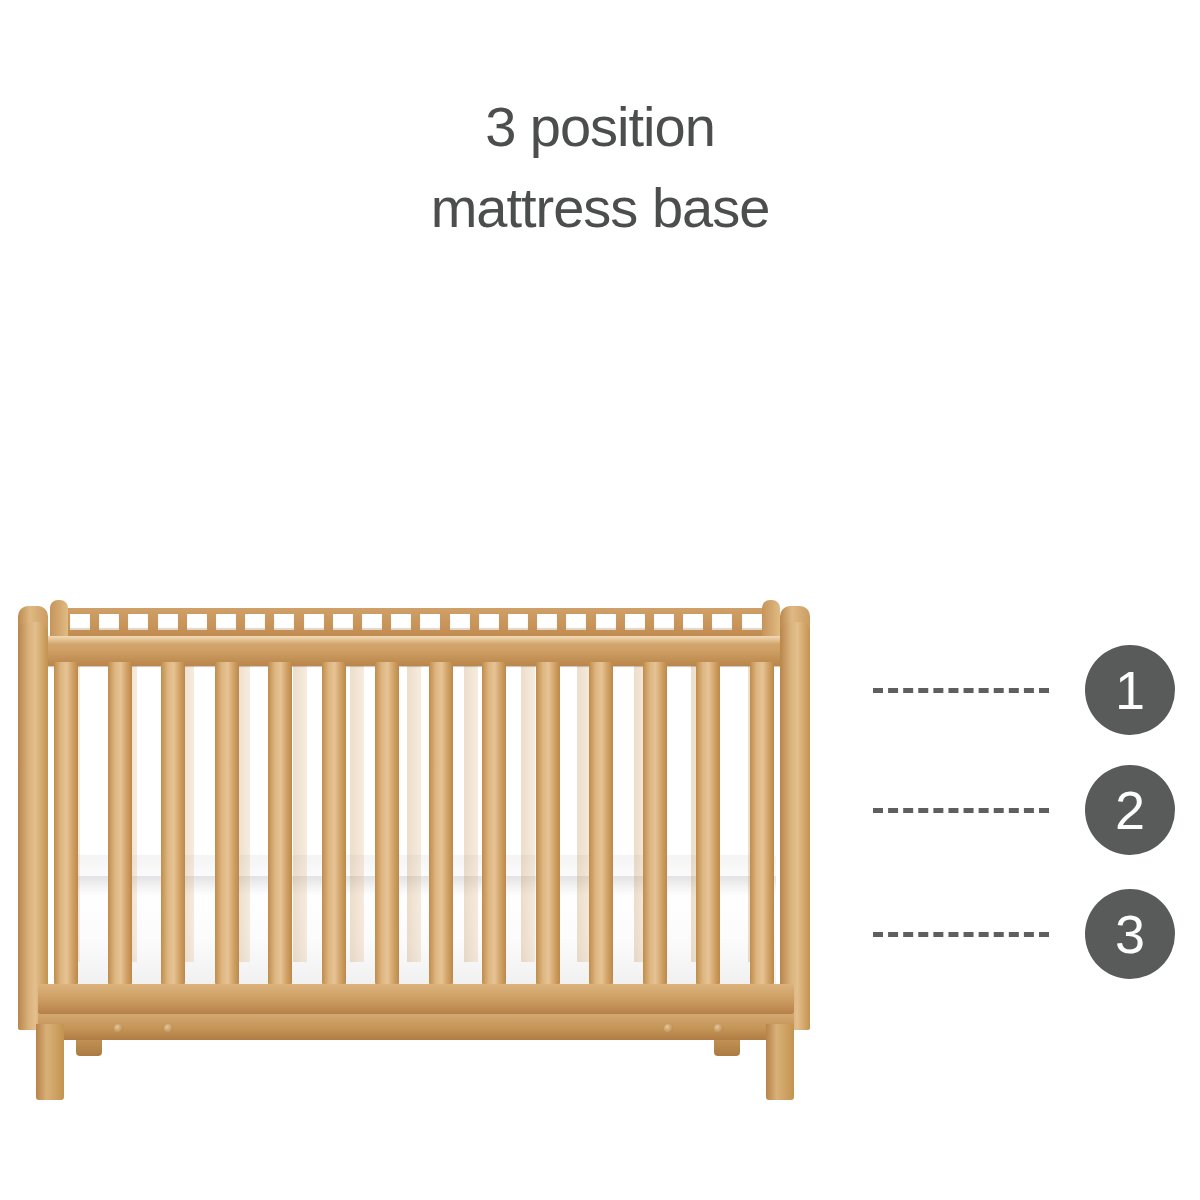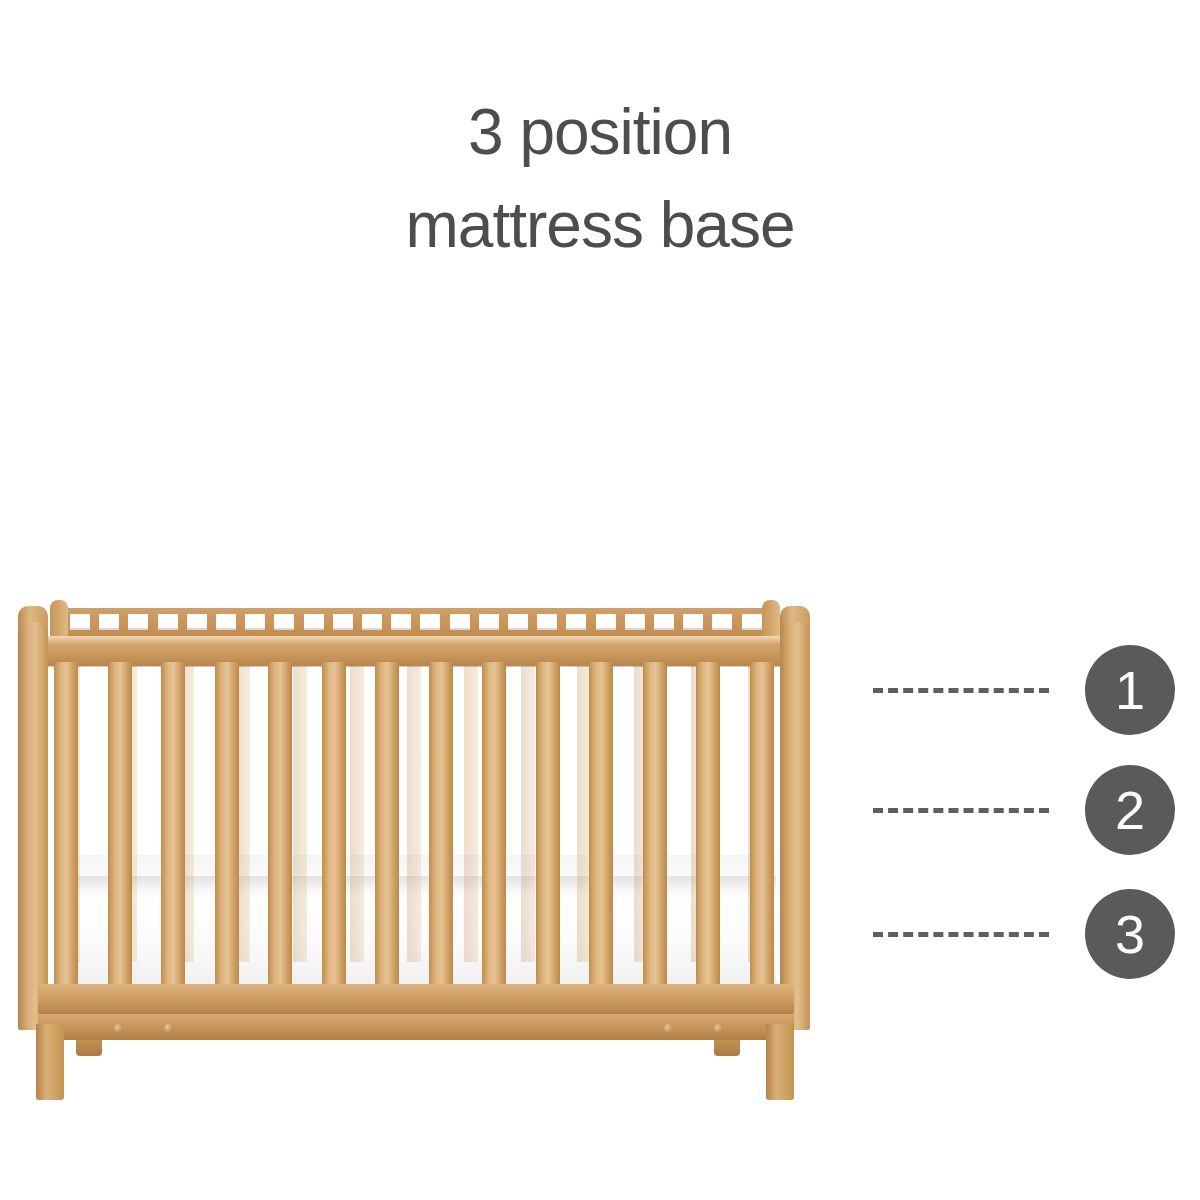--- a/index.html
+++ b/index.html
@@ -16,21 +16,21 @@
   }
 
   
   .title-block {
     position: absolute;
     left: 0;
     top: 86px;
     width: 1200px;
     text-align: center;
     color: #4b4e4c;
-    font-size: 64px;
+    font-size: 56px;
     line-height: 1.45;
     font-weight: 400;
     letter-spacing: -1px;
     white-space: pre-line;
   }
 
   
   .crib {
     position: absolute;
     left: 14px;

